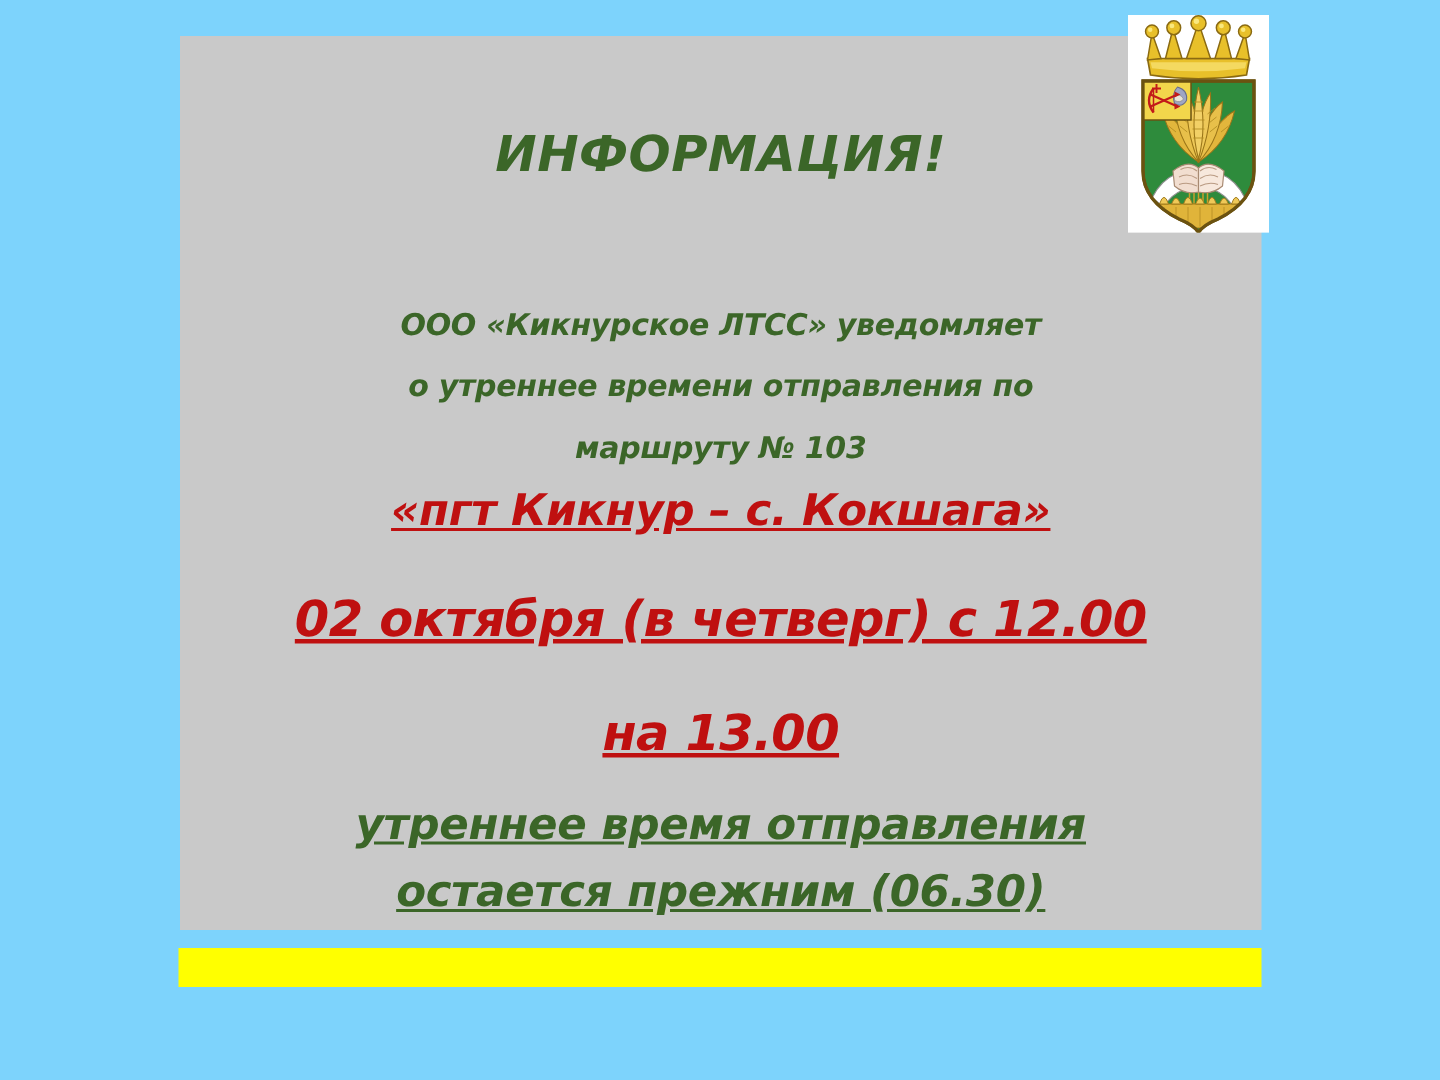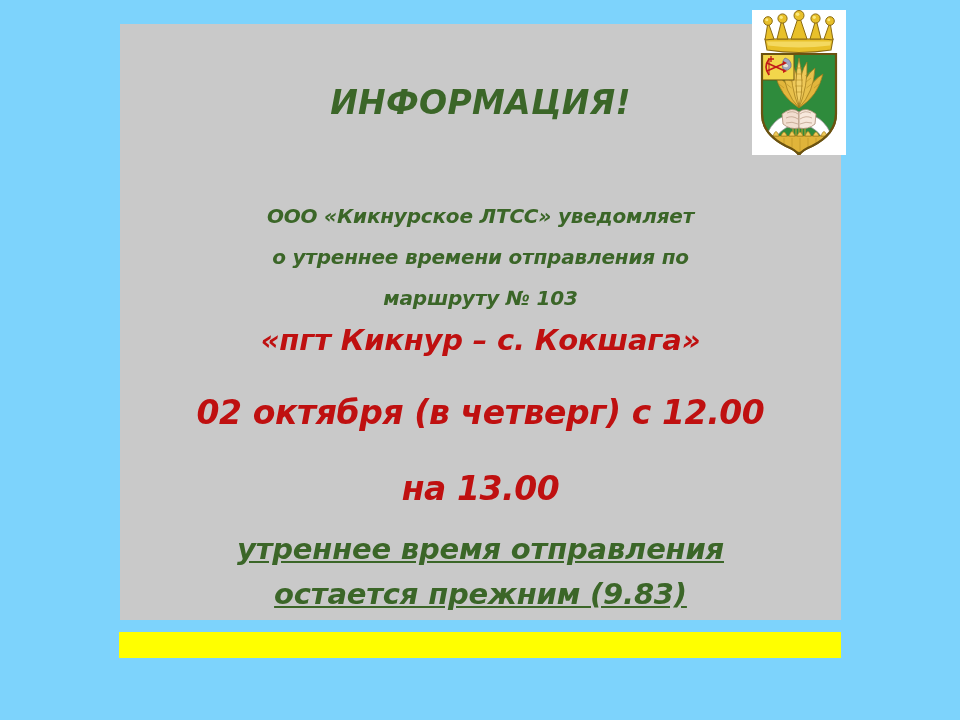--- a/index.html
+++ b/index.html
@@ -80,20 +80,21 @@
     font-family: "DejaVu Sans", sans-serif;
     font-style: italic;
     font-weight: bold;
     white-space: nowrap;
   }
   .line.green {
     color: #3b6628;
   }
   .line.red {
     color: #bf1010;
+    text-decoration: underline;
   }
   .line.lead {
     font-size: 20px;
     line-height: 41px;
     letter-spacing: -0.2px;
   }
   .line.route {
     font-size: 29px;
     line-height: 42px;
     letter-spacing: -0.2px;
@@ -142,21 +143,21 @@
       <div class="line red route">«пгт Кикнур – с. Кокшага»</div>
 
       <div class="line red bigdate">02 октября (в четверг) с 12.00</div>
 
       <div class="line red bigdate">на 13.00</div>
 
       <div class="spacer-md"></div>
 
       <div class="line green note">утреннее время отправления</div>
 
-      <div class="line green note">остается прежним (9.83)</div>
+      <div class="line green note">остается прежним (06.30)</div>
 
     </div>
 
   </div>
 
   <div id="emblem">
     <svg viewBox="0 0 94 145" xmlns="http://www.w3.org/2000/svg">
 
       <rect x="0" y="0" width="94" height="145" fill="#ffffff"></rect>
 

